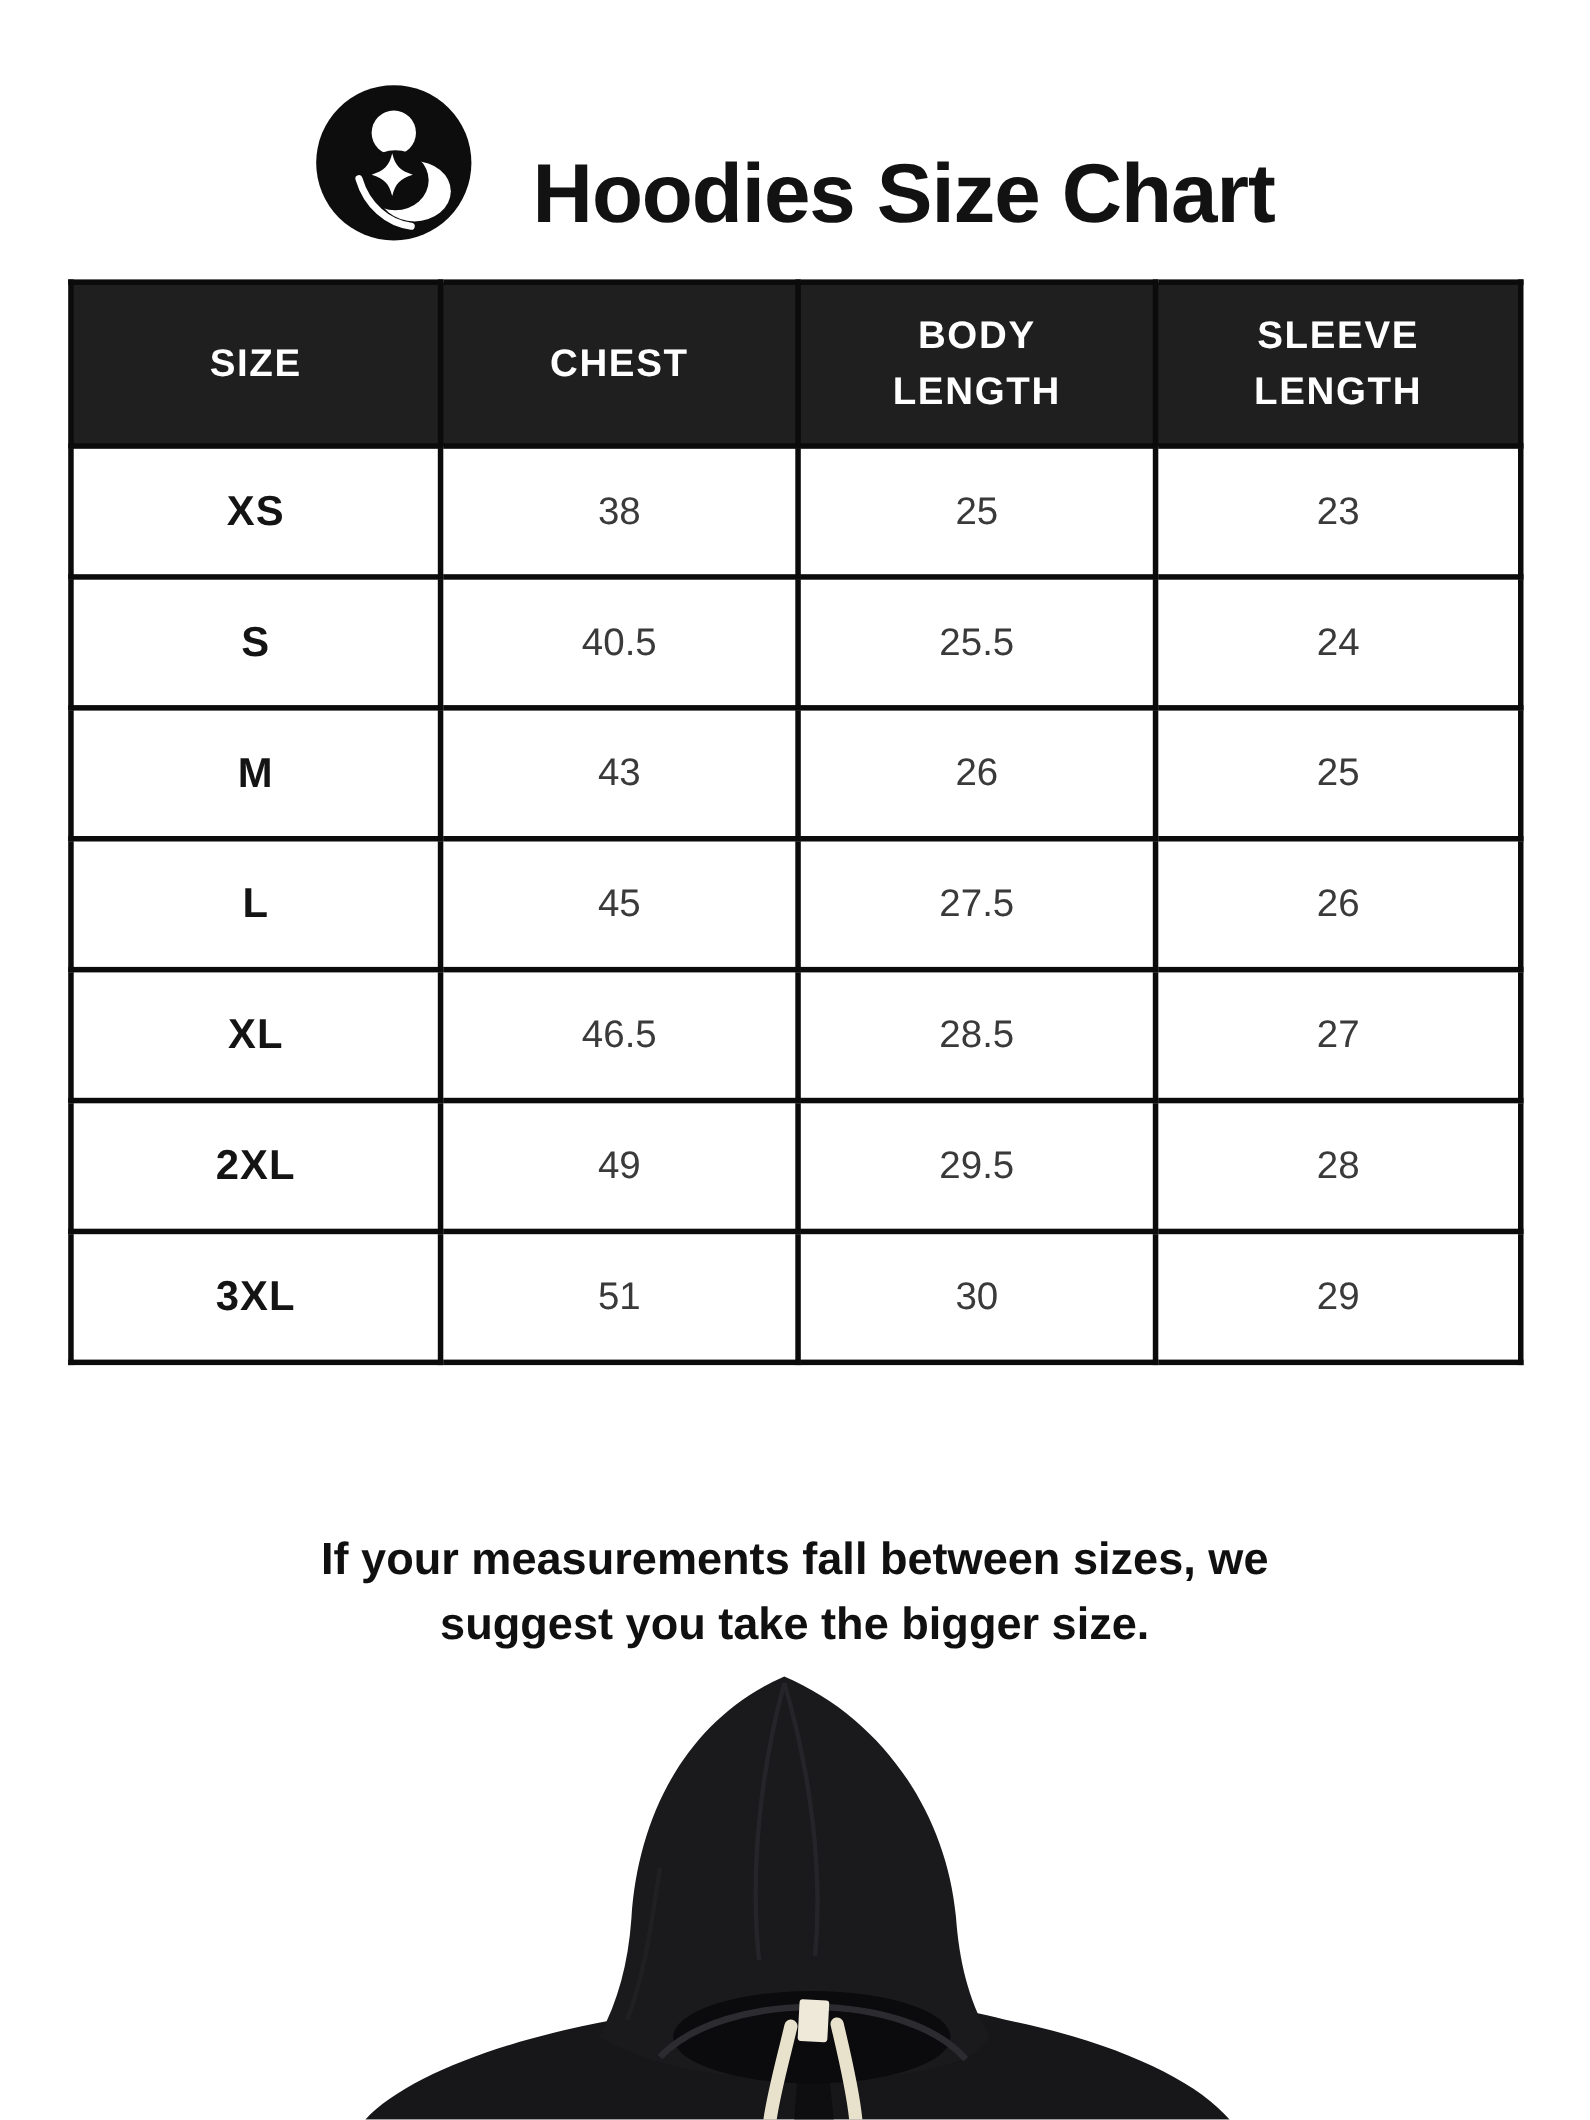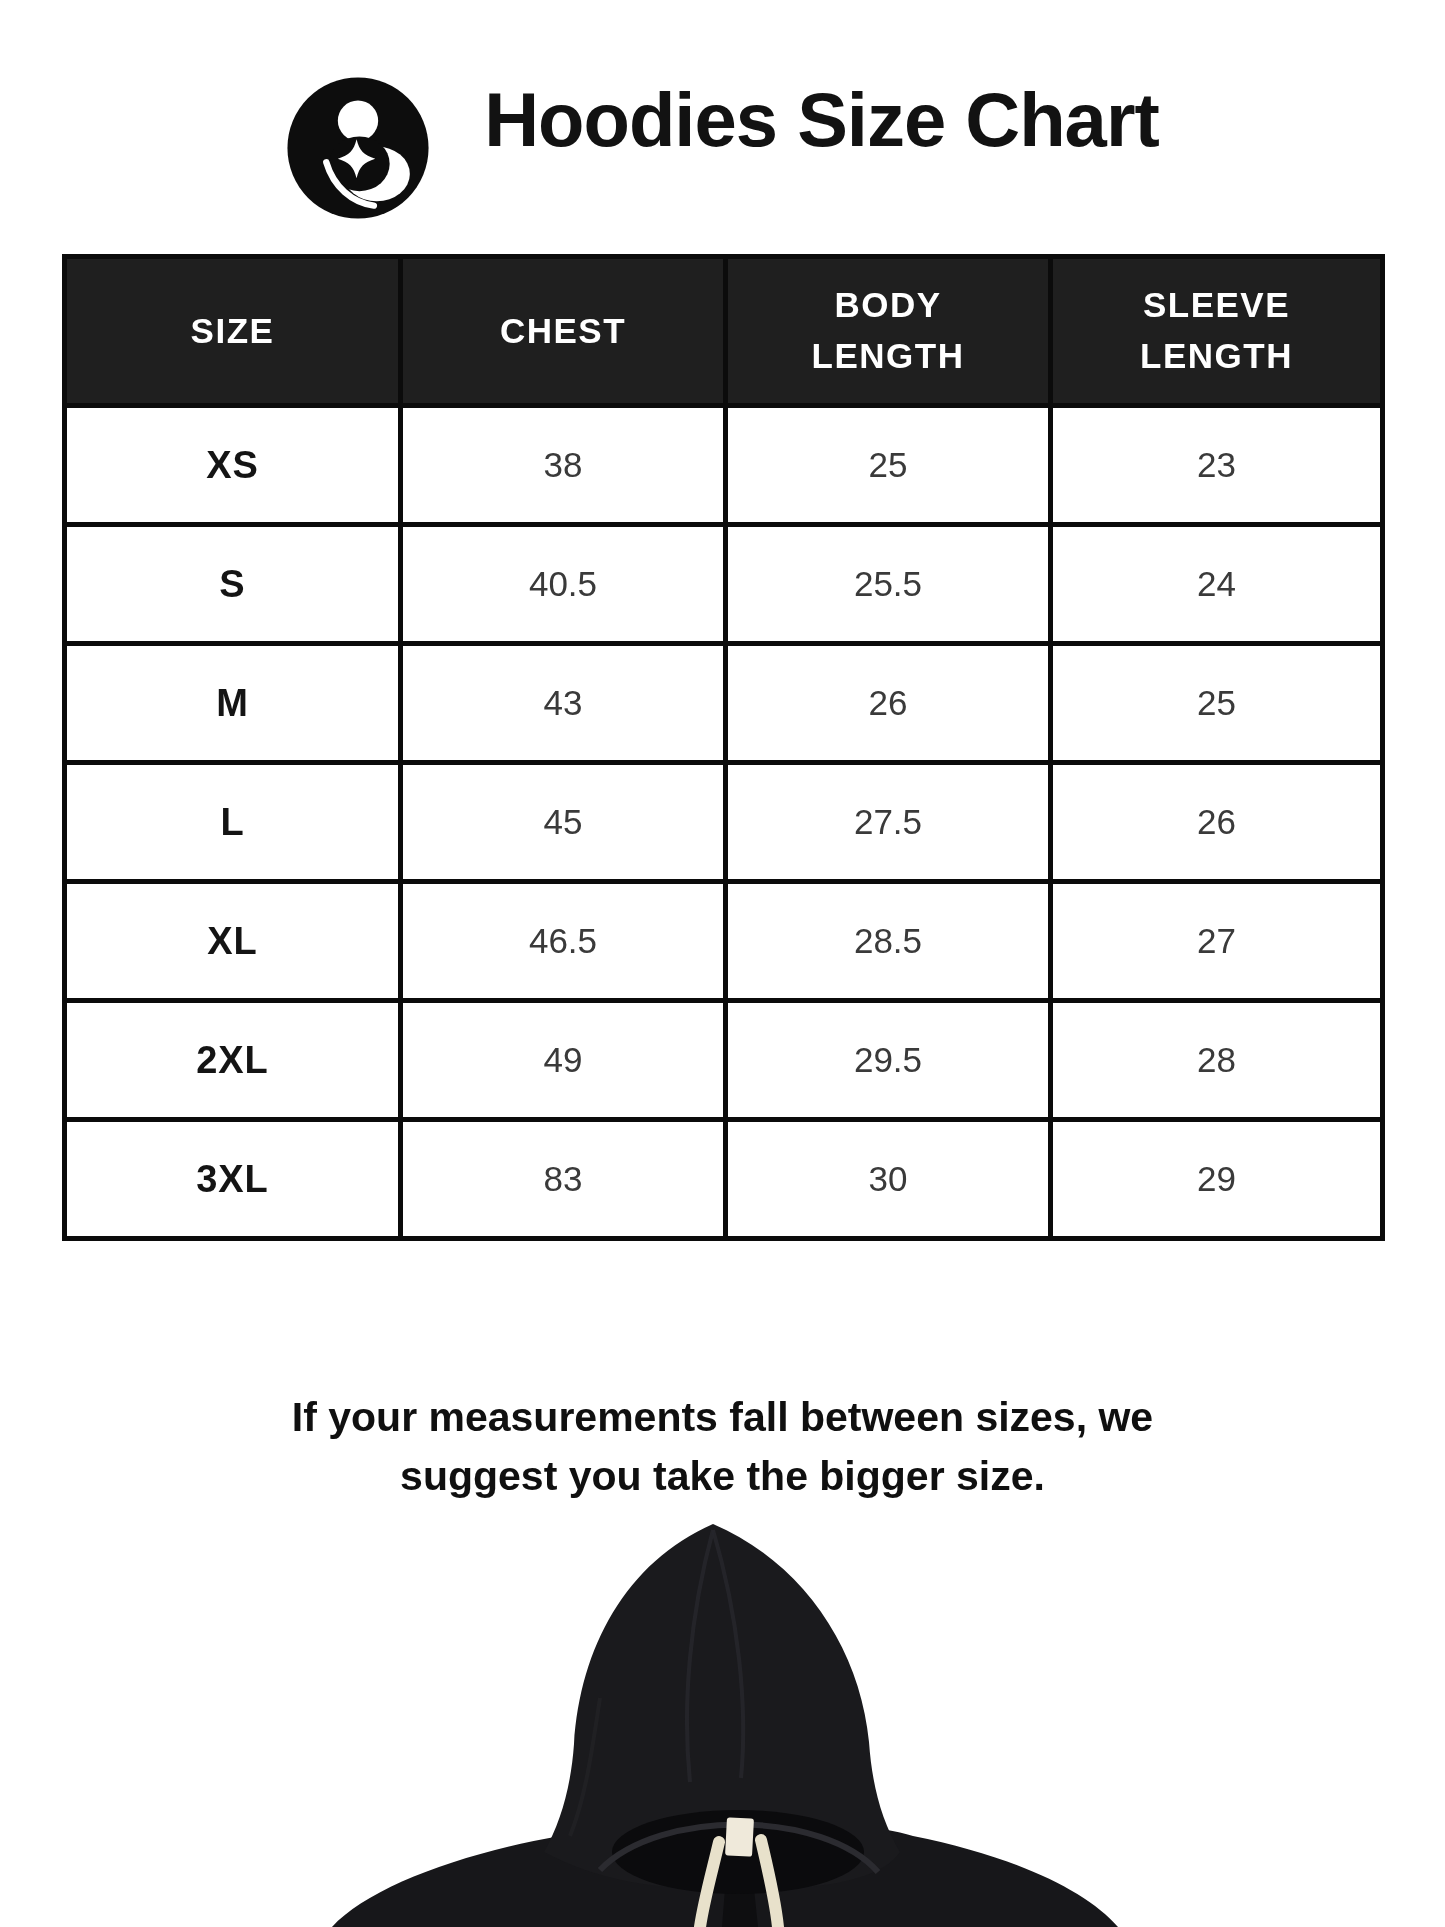--- a/index.html
+++ b/index.html
@@ -5,21 +5,21 @@
   html, body { margin:0; padding:0; }
   body {
     width:1445px; height:1927px; position:relative; overflow:hidden;
     background:#ffffff;
     font-family:"Liberation Sans", sans-serif;
   }
 
   
   .brand-header {
     position:absolute; top:76px; left:0; width:100%;
-    display:flex; justify-content:center; align-items:flex-start; gap:54px;
+    display:flex; justify-content:center; align-items:flex-end; gap:54px;
   }
   .logo-box { width:144px; height:144px; flex:0 0 auto; }
   .logo-box svg { width:100%; height:100%; display:block; }
   .page-title {
     margin:0; font-size:76px; font-weight:800; color:#121212; letter-spacing:-1px;
   }
 
   
   .table-wrap { position:absolute; top:254px; left:62px; width:1318px; }
   table.size-table {
@@ -114,21 +114,21 @@
         <td class="cell-val">27</td>
       </tr>
       <tr>
         <td class="cell-size">2XL</td>
         <td class="cell-val">49</td>
         <td class="cell-val">29.5</td>
         <td class="cell-val">28</td>
       </tr>
       <tr>
         <td class="cell-size">3XL</td>
-        <td class="cell-val">83</td>
+        <td class="cell-val">51</td>
         <td class="cell-val">30</td>
         <td class="cell-val">29</td>
       </tr>
     </tbody>
   </table>
 </div>
 
 <div class="note">
   <span>If your measurements fall between sizes, we</span>
   <span>suggest you take the bigger size.</span>

